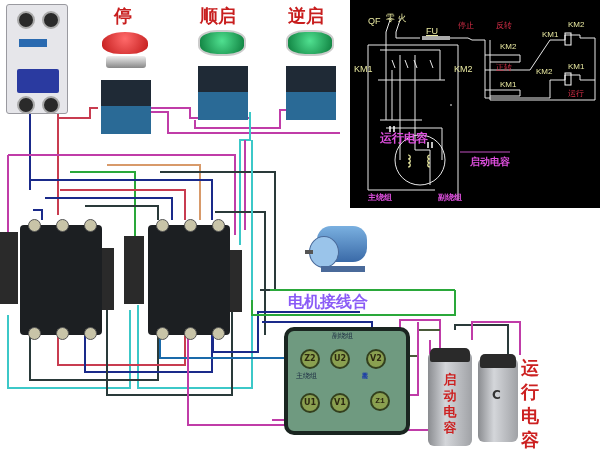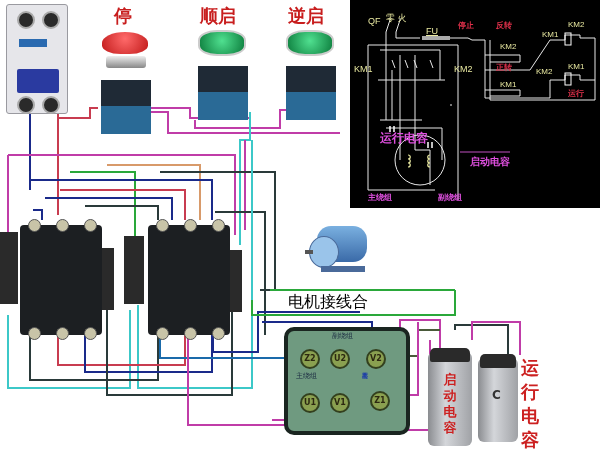--- a/index.html
+++ b/index.html
@@ -1,21 +1,21 @@
 <!DOCTYPE html>
 <html><head>
 <meta charset="utf-8">
 <style>
   html,body{margin:0;padding:0;}
   body{width:600px;height:450px;background:#ffffff;position:relative;overflow:hidden;font-family:"DejaVu Sans",sans-serif;}
   .abs{position:absolute;}
   .label-red{color:#c81e1e;font-weight:bold;font-size:18px;font-family:"DejaVu Serif",serif;}
   .schem{position:absolute;left:350px;top:0;width:250px;height:208px;background:#000;}
   .schem-txt{position:absolute;font-size:9px;color:#e8e8a0;font-family:"Liberation Sans",sans-serif;}
-  .schem-red{position:absolute;font-size:8px;color:#e0304a;font-weight:bold;}
+  .schem-red{position:absolute;font-size:8px;color:#e0304a;font-weight:normal;}
   .schem-mag{position:absolute;font-size:10px;color:#e050e0;font-weight:bold;}
   .breaker{left:6px;top:4px;width:60px;height:108px;background:#e6e6ea;border:1px solid #9a9aa0;border-radius:3px;}
   .btn-body{position:absolute;width:50px;background:#1f2a36;}
   .btn-base{position:absolute;width:50px;height:28px;background:#2a6a96;}
   .contactor{position:absolute;width:82px;height:110px;background:#1c1f22;border-radius:4px;}
   .screw{position:absolute;width:11px;height:11px;border-radius:50%;background:#c8c4a8;border:1px solid #555;}
   .tbox{position:absolute;left:284px;top:327px;width:118px;height:100px;background:#6f9a80;border:4px solid #1a2520;border-radius:10px;}
   .term{position:absolute;width:16px;height:16px;border-radius:50%;background:#8aa050;border:2px solid #33401e;font-size:8px;color:#2c2810;text-align:center;line-height:16px;font-weight:bold;}
   .cap{position:absolute;background:linear-gradient(90deg,#8a8c90,#d4d6da 40%,#a0a2a6);border-radius:6px;}
   .cap-top{position:absolute;height:14px;background:#2a2a2a;border-radius:5px 5px 2px 2px;}
@@ -124,31 +124,31 @@
 <div class="abs" style="left:124px;top:236px;width:20px;height:68px;background:#2a2a2a;"></div>
 <div class="abs" style="left:230px;top:250px;width:12px;height:62px;background:#2a2a2a;"></div>
 
 <div class="abs" style="left:305px;top:218px;width:75px;height:58px;">
   <div class="abs" style="left:12px;top:8px;width:50px;height:36px;border-radius:14px;background:linear-gradient(#7ab0e0,#3a6aa8);"></div>
   <div class="abs" style="left:4px;top:18px;width:28px;height:30px;border-radius:50%;background:#9ac4ea;border:1px solid #4a6a9a;"></div>
   <div class="abs" style="left:0;top:32px;width:8px;height:4px;background:#555;"></div>
   <div class="abs" style="left:16px;top:48px;width:44px;height:6px;background:#4a6a9a;"></div>
 </div>
 
-<div class="abs" style="left:288px;top:292px;font-size:16px;font-weight:normal;color:#000000;font-family:'DejaVu Sans',sans-serif;">电机接线合</div>
+<div class="abs" style="left:288px;top:292px;font-size:16px;font-weight:bold;color:#8b5cf6;font-family:'DejaVu Sans',sans-serif;">电机接线合</div>
 <div class="tbox">
   <div class="abs" style="left:44px;top:0;font-size:7px;color:#1a2a40;">副绕组</div>
   <div class="abs" style="left:8px;top:40px;font-size:7px;color:#1a2a40;">主绕组</div>
   <div class="abs" style="left:72px;top:36px;font-size:6px;color:#1a3aaa;writing-mode:vertical-rl;">离心开关</div>
   <div class="term" style="left:12px;top:18px;">Z2</div>
   <div class="term" style="left:42px;top:18px;">U2</div>
   <div class="term" style="left:78px;top:18px;">V2</div>
   <div class="term" style="left:12px;top:62px;">U1</div>
   <div class="term" style="left:42px;top:62px;">V1</div>
-  <div class="term" style="left:82px;top:60px;">Z1</div>
+  <div class="term" style="left:82px;top:60px;font-family:Liberation Mono, monospace;">Z1</div>
 </div>
 
 <div class="cap" style="left:428px;top:352px;width:44px;height:94px;">
   <div class="cap-top" style="left:2px;top:-4px;width:40px;"></div>
 </div>
 <div class="abs" style="left:440px;top:372px;width:20px;">
   <div class="vtxt" style="position:relative;font-size:13px;line-height:16px;">启</div>
   <div class="vtxt" style="position:relative;font-size:13px;line-height:16px;">动</div>
   <div class="vtxt" style="position:relative;font-size:13px;line-height:16px;">电</div>
   <div class="vtxt" style="position:relative;font-size:13px;line-height:16px;">容</div>

